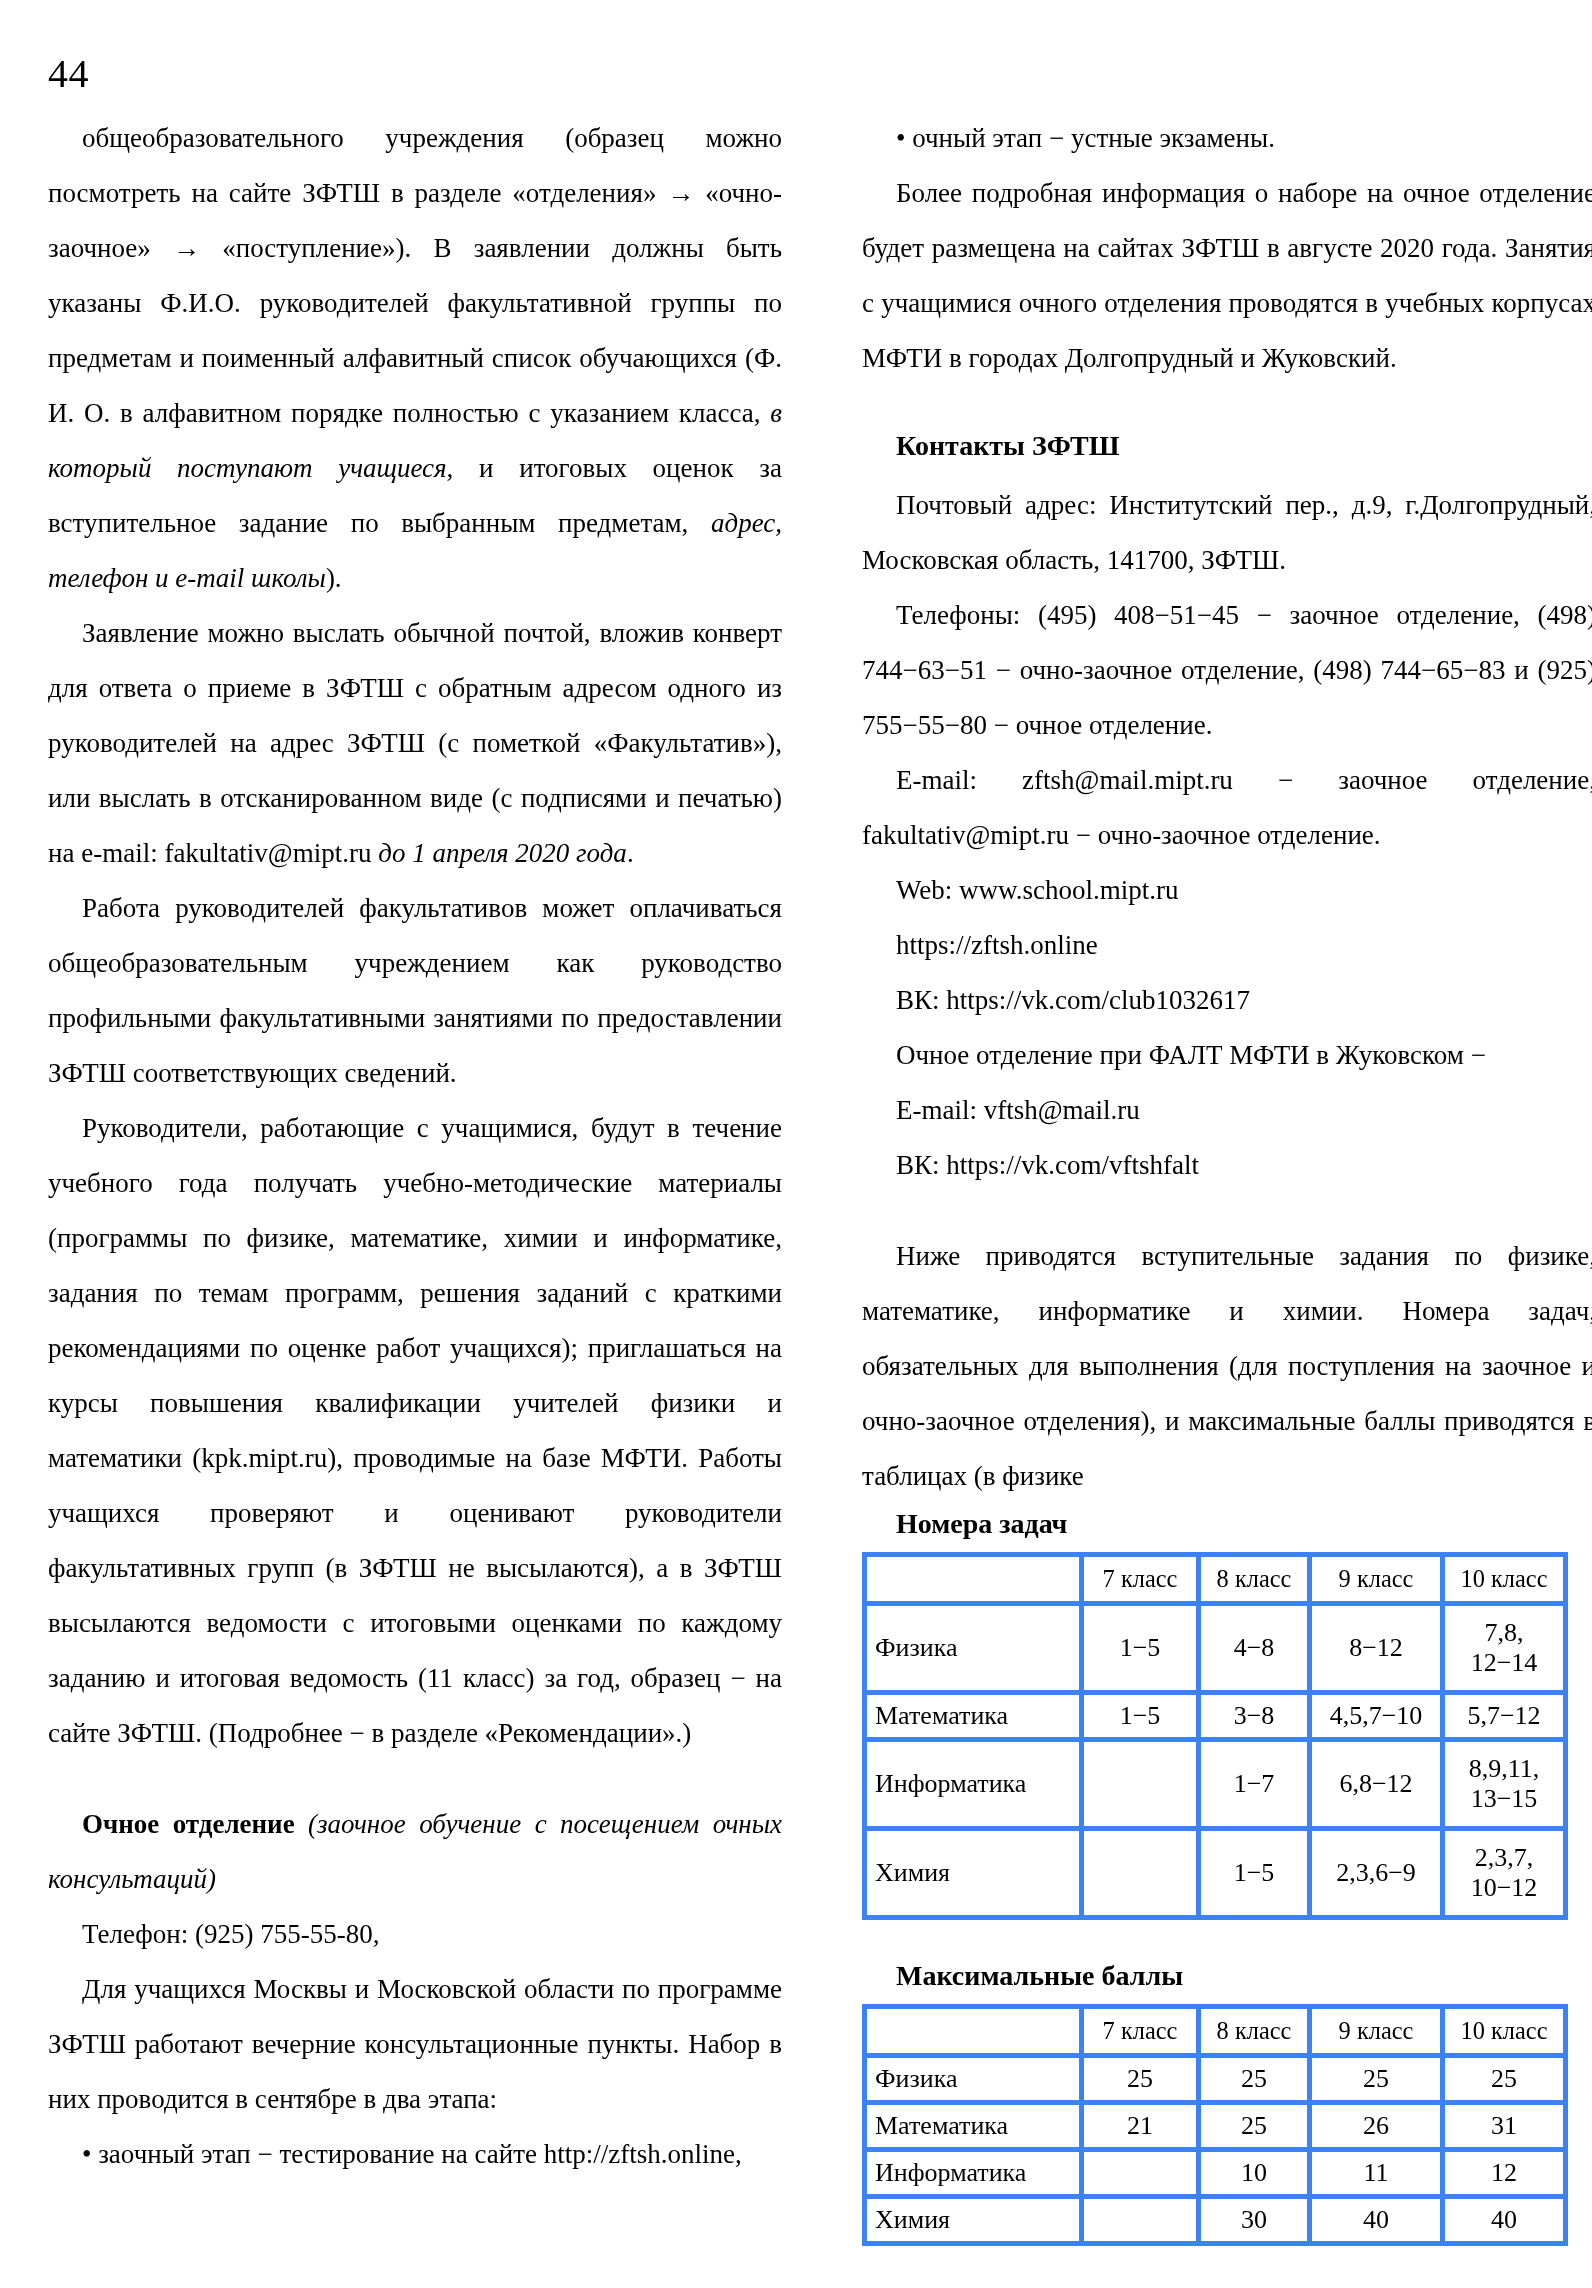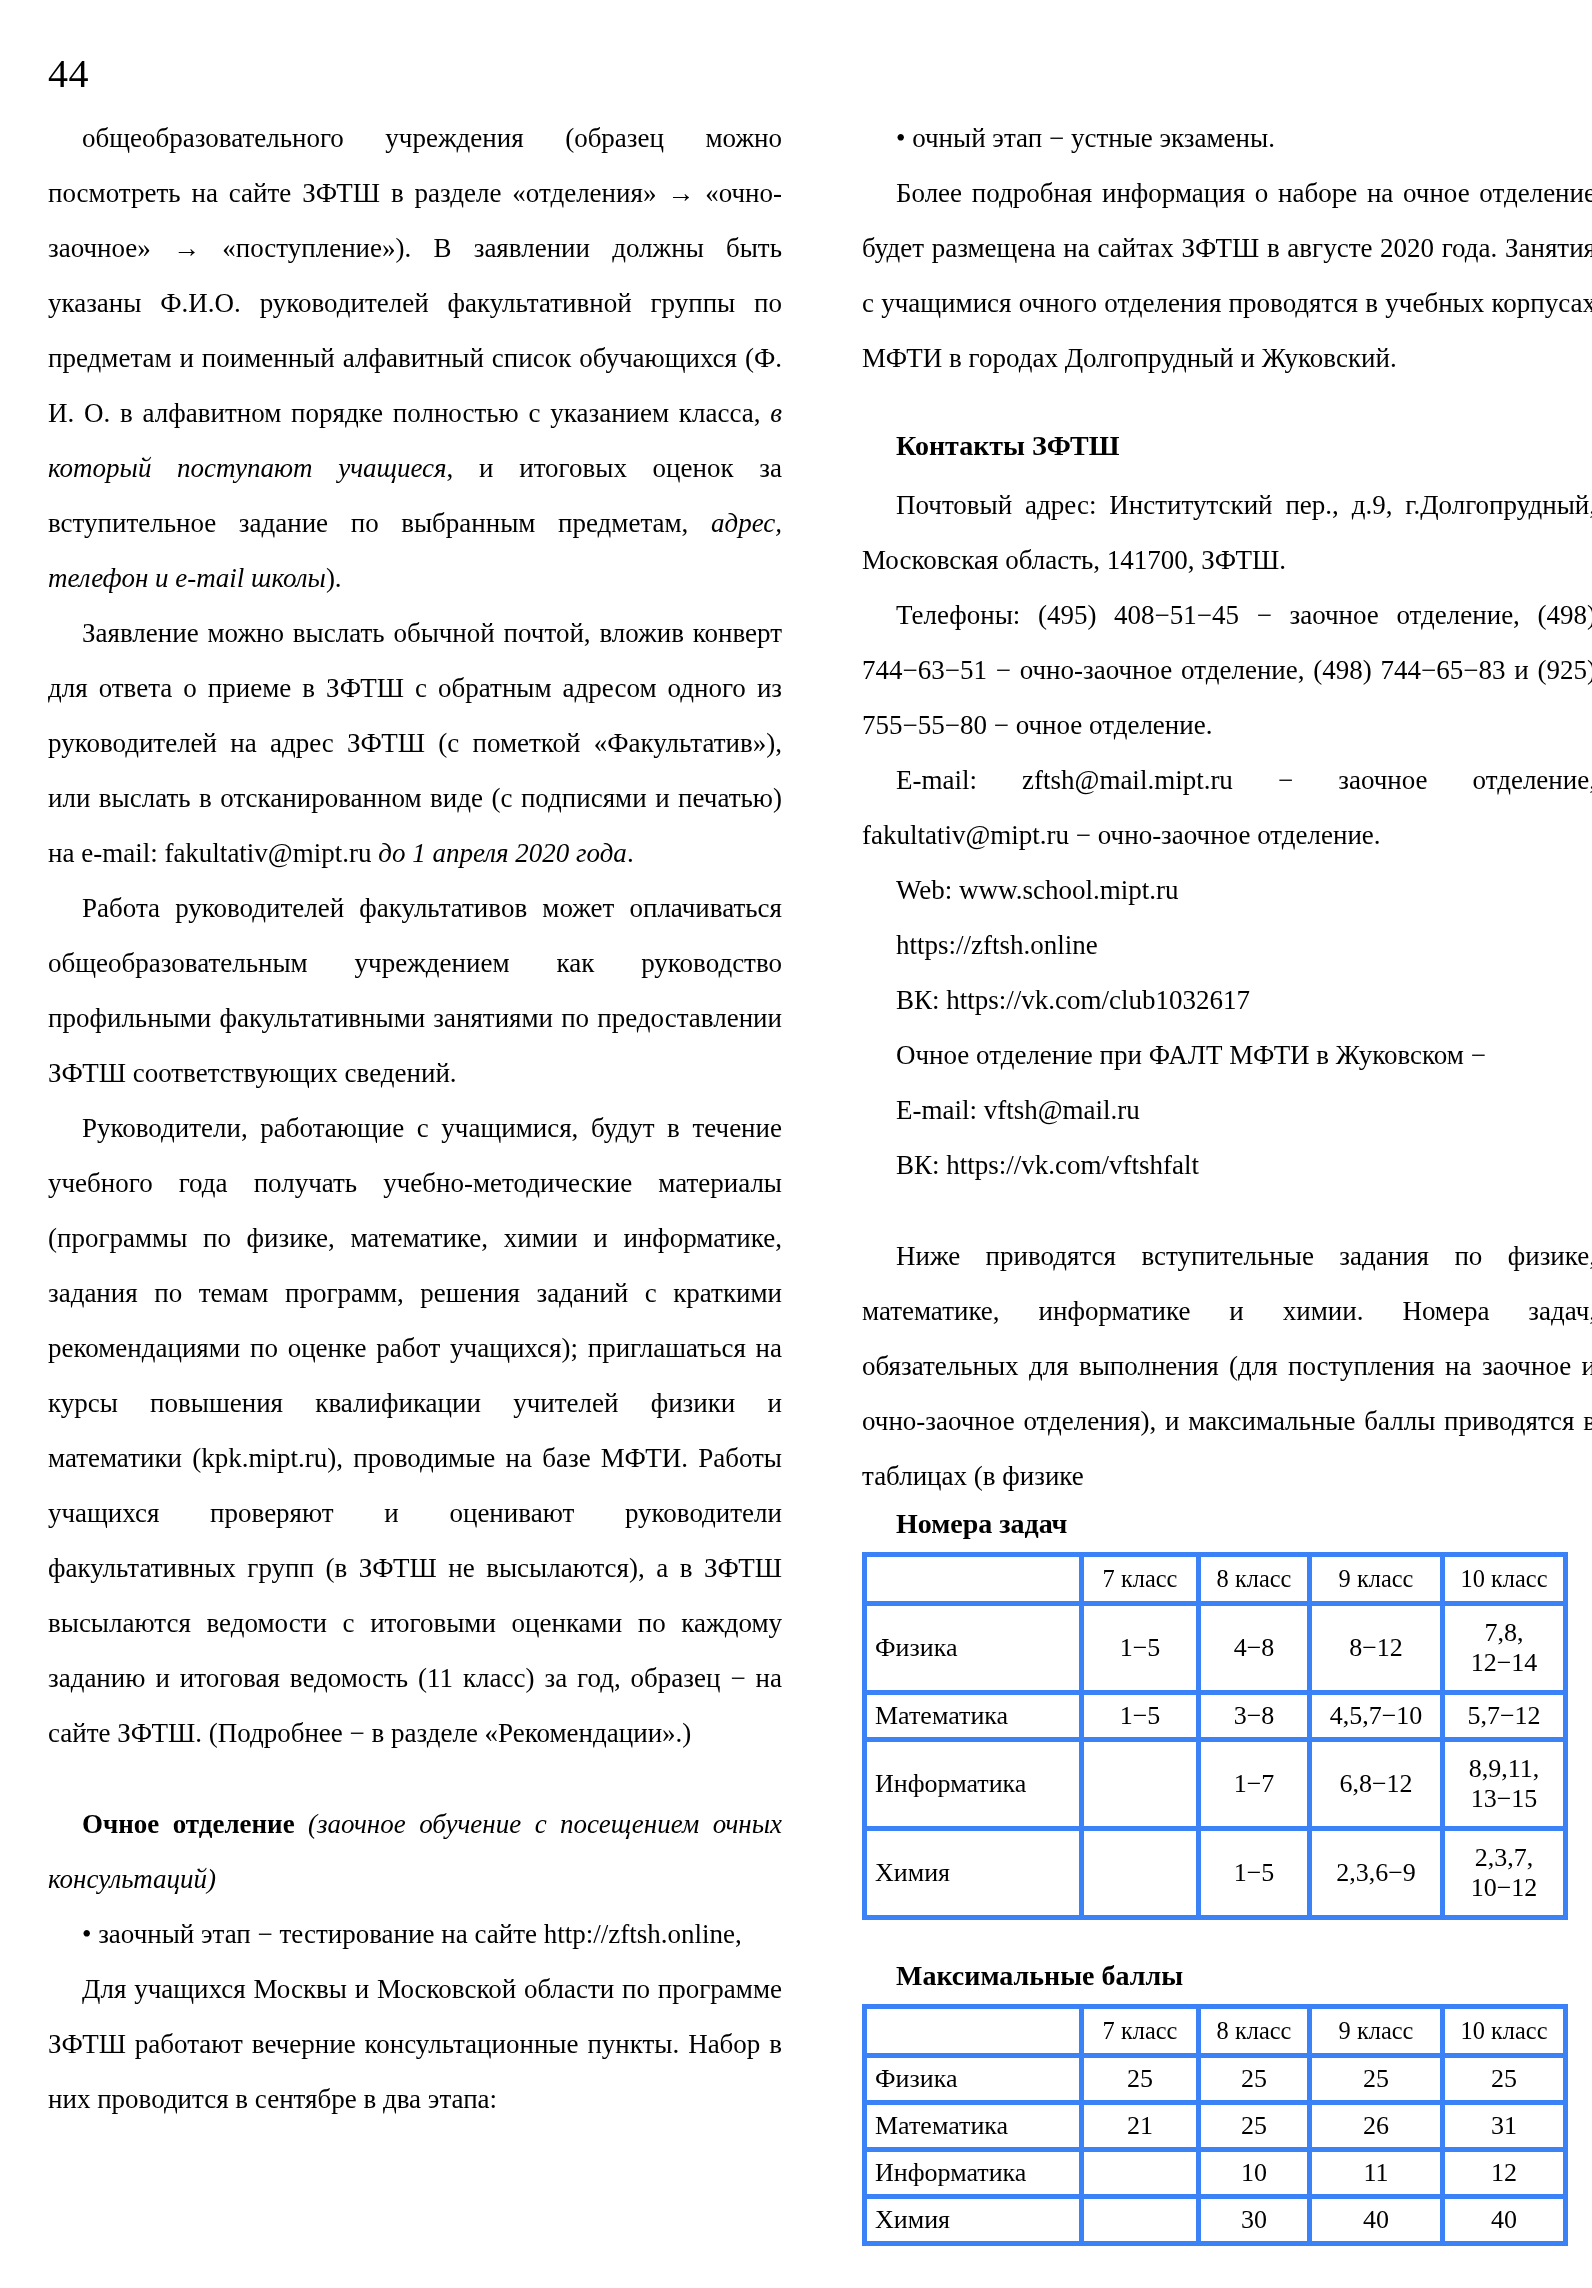--- a/index.html
+++ b/index.html
@@ -155,24 +155,25 @@
       <p class="t"><span>Заявление можно выслать обычной почтой, вложив конверт для ответа о приеме в ЗФТШ с обратным адресом одного из руководителей на адрес ЗФТШ (с пометкой «Факультатив»), или выслать в отсканированном виде (с подписями и печатью) на e-mail: fakultativ@mipt.ru </span><em>до 1 апреля 2020 года</em><span>.</span></p>
 
       <p class="t">Работа руководителей факультативов может оплачиваться общеобразовательным учреждением как руководство профильными факультативными занятиями по предоставлении ЗФТШ соответствующих сведений.</p>
 
       <p class="t">Руководители, работающие с учащимися, будут в течение учебного года получать учебно-методические материалы (программы по физике, математике, химии и информатике, задания по темам программ, решения заданий с краткими рекомендациями по оценке работ учащихся); приглашаться на курсы повышения квалификации учителей физики и математики (kpk.mipt.ru), проводимые на базе МФТИ. Работы учащихся проверяют и оценивают руководители факультативных групп (в ЗФТШ не высылаются), а в ЗФТШ высылаются ведомости с итоговыми оценками по каждому заданию и итоговая ведомость (11 класс) за год, образец − на сайте ЗФТШ. (Подробнее − в разделе «Рекомендации».)</p>
 
       <div class="gap-md"></div>
 
       <p class="t"><span class="bold">Очное отделение</span> <em>(заочное обучение с посещением очных консультаций)</em></p>
 
+      <p class="t last-left">Телефон: (925) 755-55-80,</p>
+
+      <p class="t">Для учащихся Москвы и Московской области по программе ЗФТШ работают вечерние консультационные пункты. Набор в них проводится в сентябре в два этапа:</p>
 
       <p class="t last-left">• заочный этап − тестирование на сайте http://zftsh.online,</p>
-
-      <p class="t">Для учащихся Москвы и Московской области по программе ЗФТШ работают вечерние консультационные пункты. Набор в них проводится в сентябре в два этапа:</p>
 
     </div>
 
     <div class="col col-right">
 
       <p class="t last-left">• очный этап − устные экзамены.</p>
 
       <p class="t">Более подробная информация о наборе на очное отделение будет размещена на сайтах ЗФТШ в августе 2020 года. Занятия с учащимися очного отделения проводятся в учебных корпусах МФТИ в городах Долгопрудный и Жуковский.</p>
 
       <div class="gap-sm"></div>

